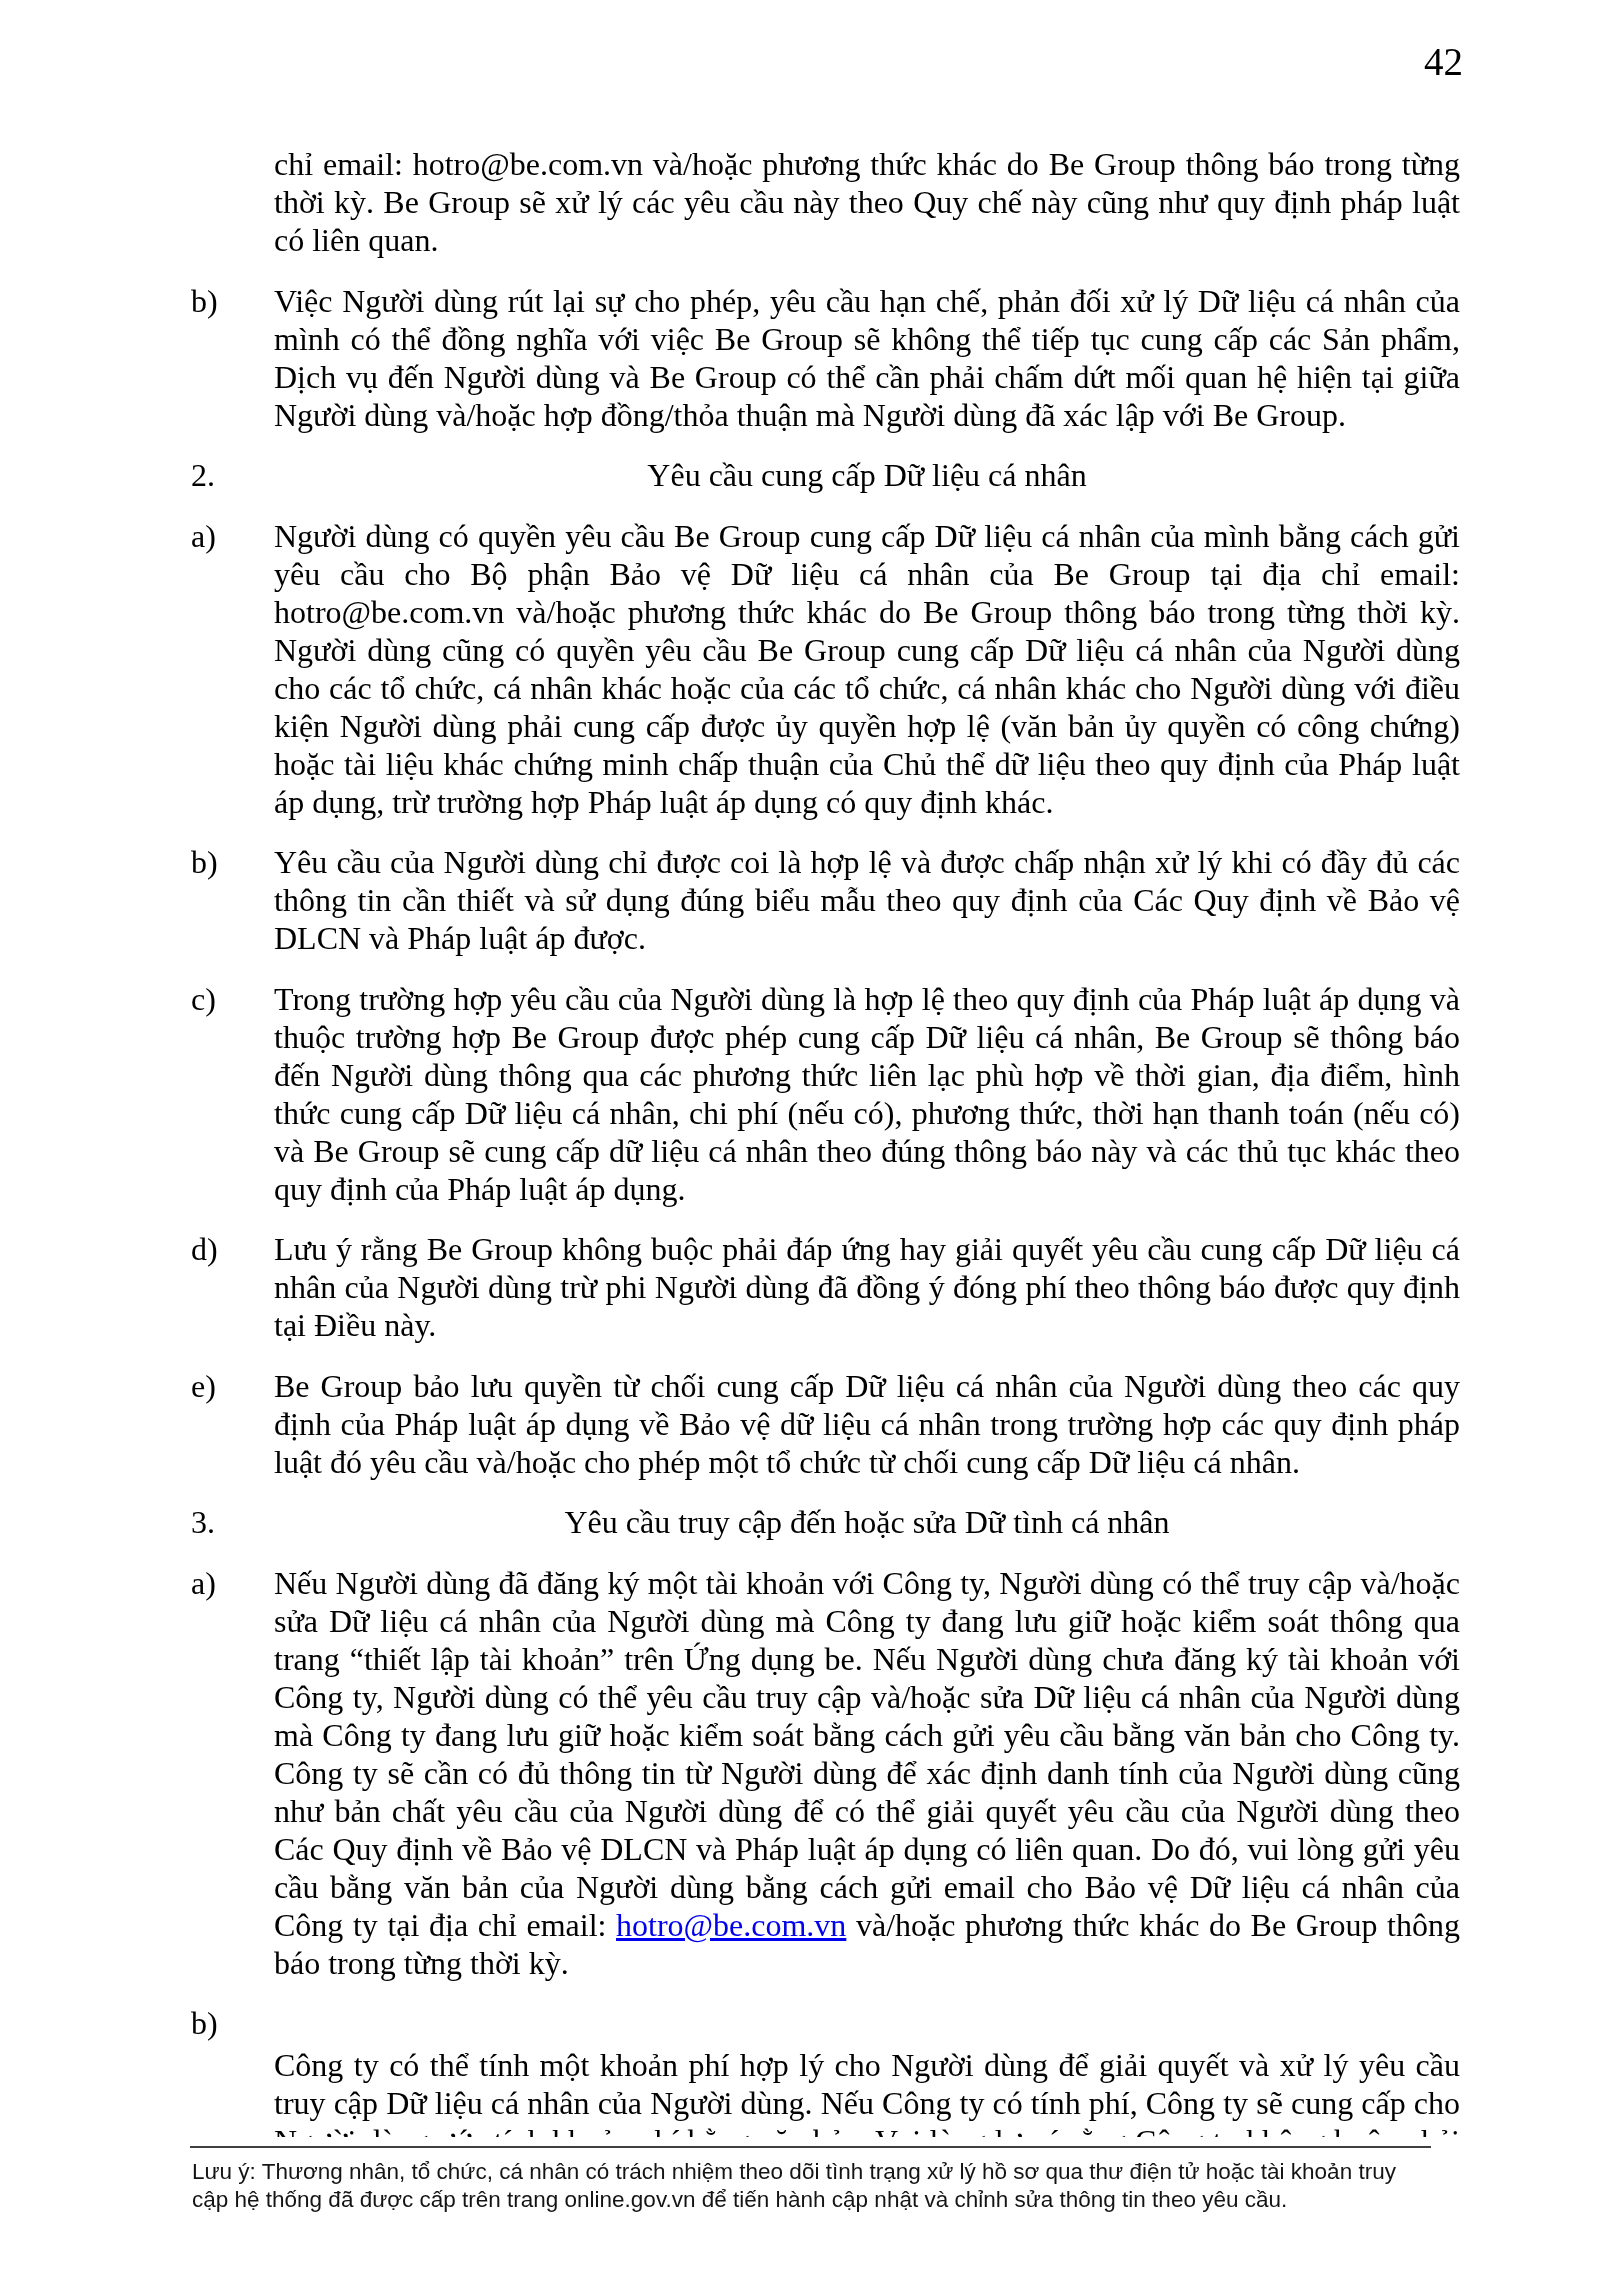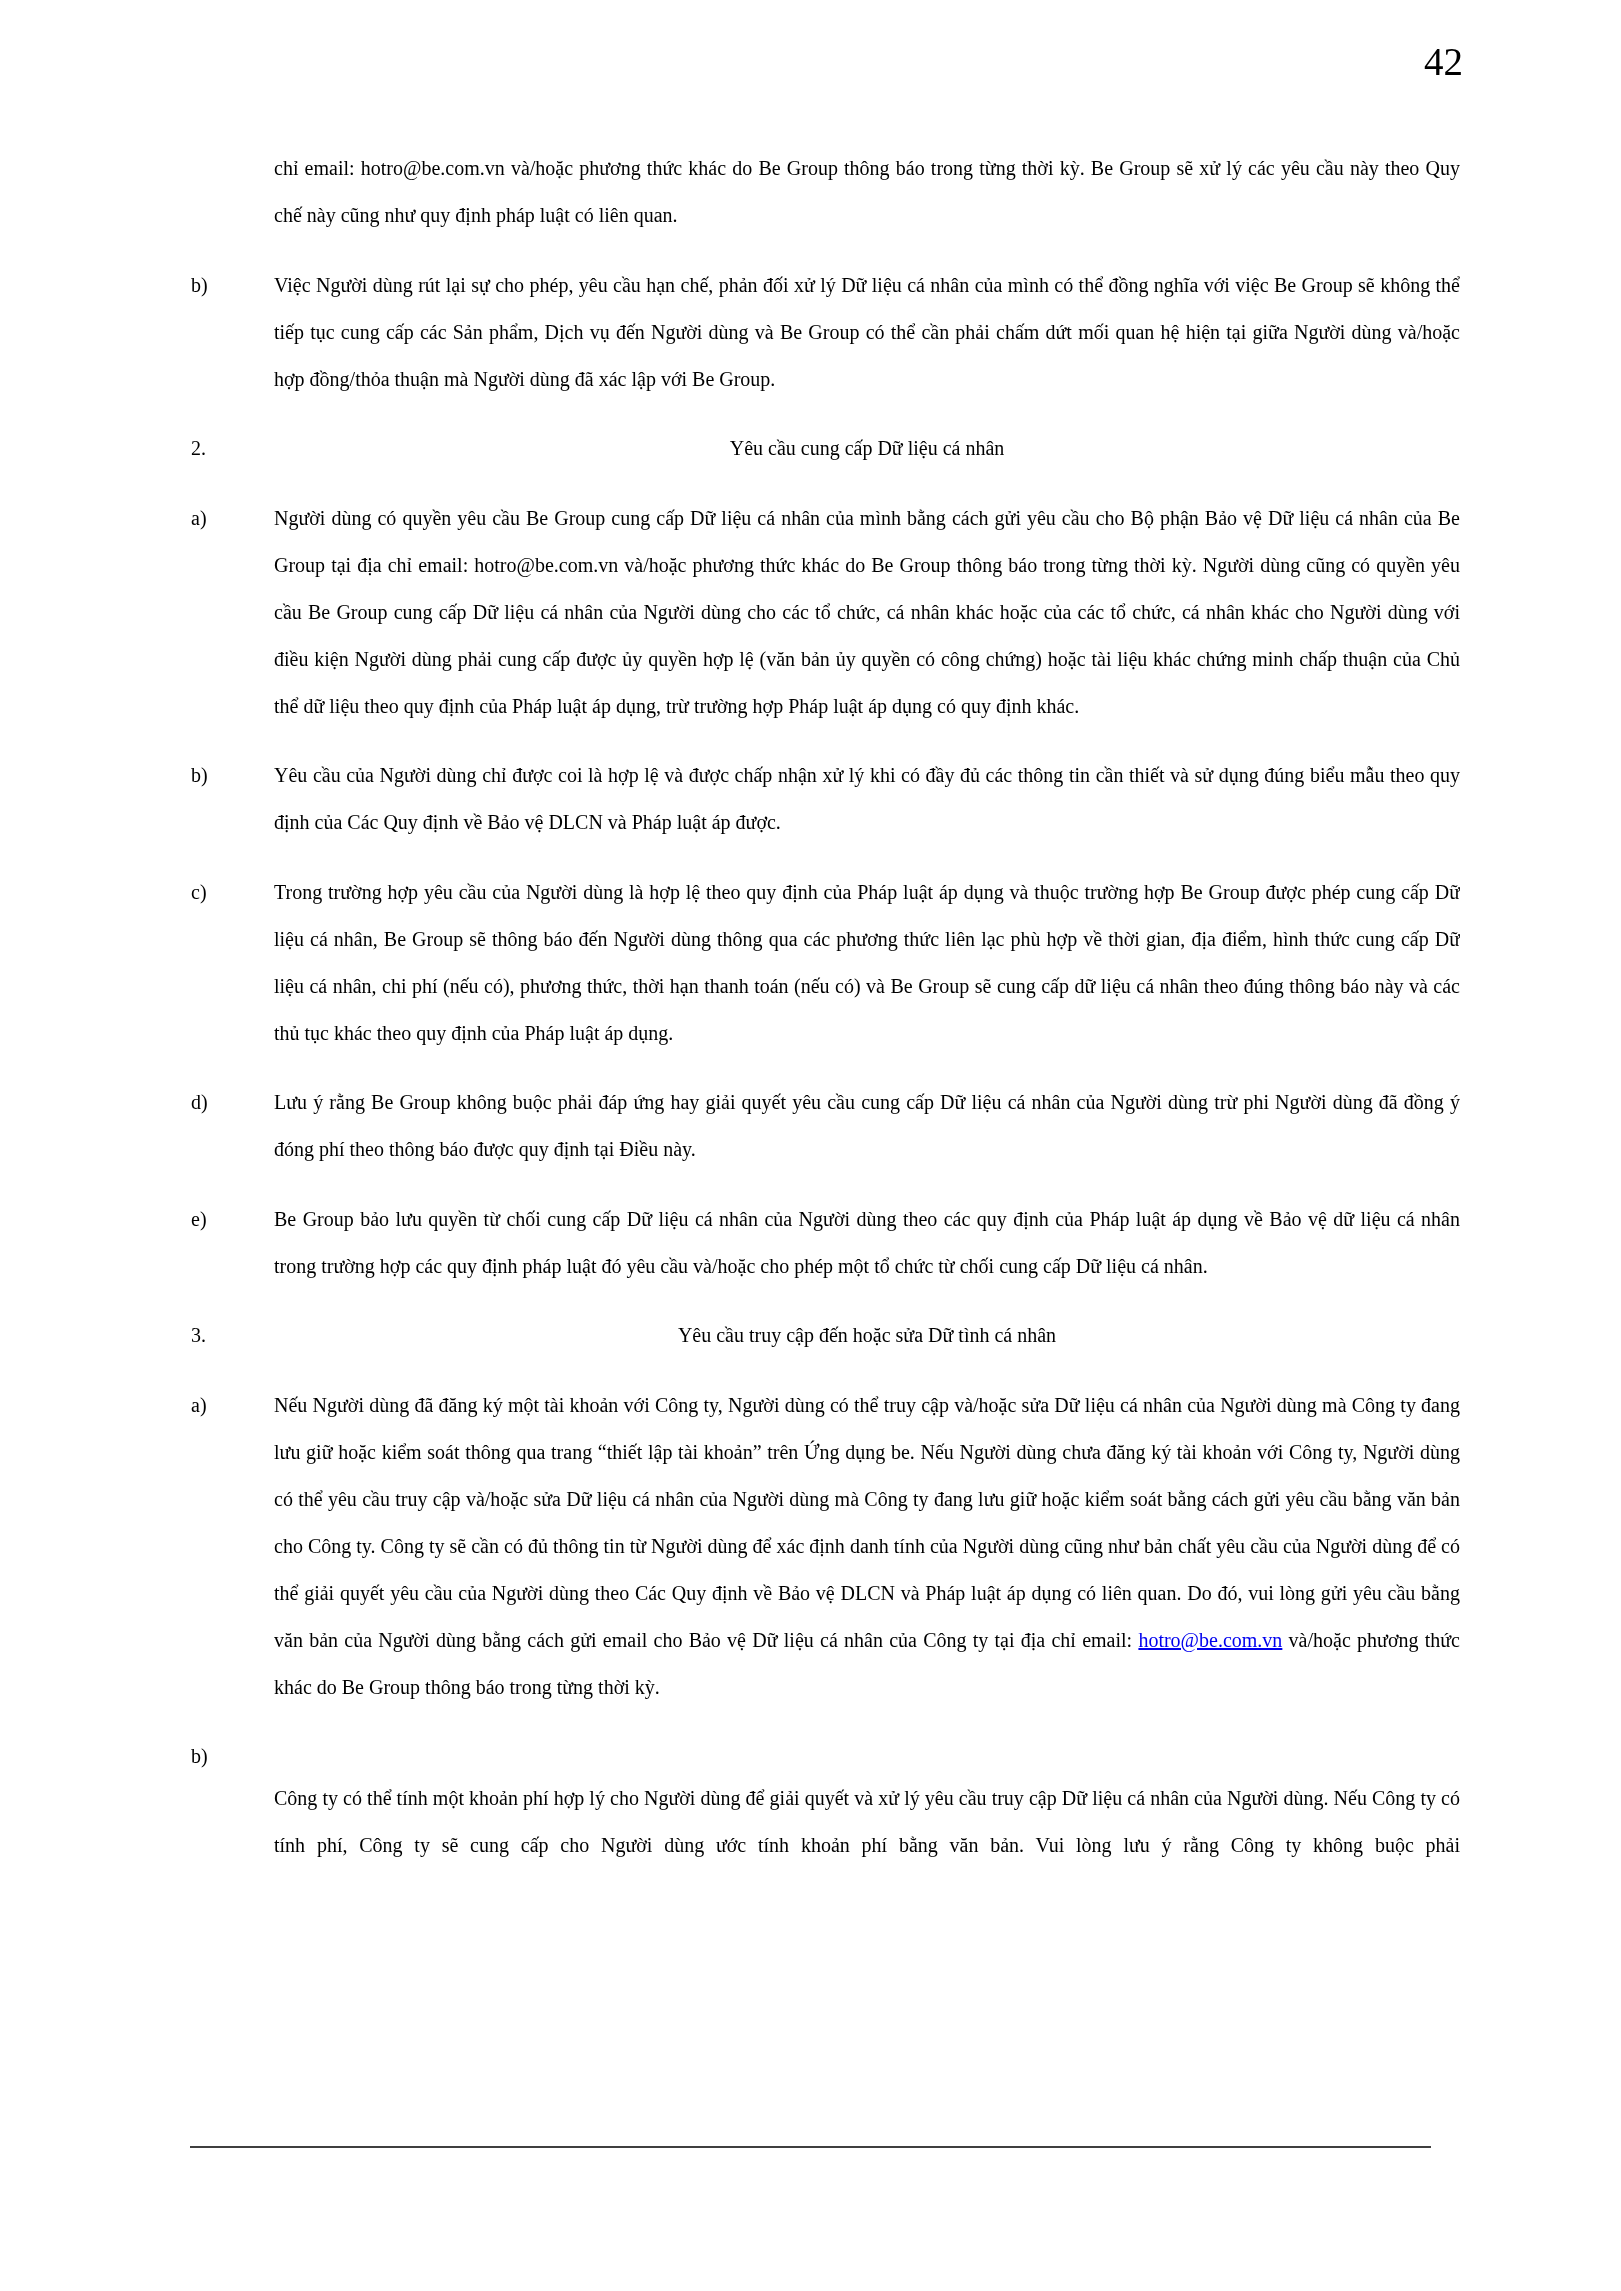--- a/index.html
+++ b/index.html
@@ -20,22 +20,22 @@
     line-height: 1.1;
     color: #000000;
   }
   .content {
     position: absolute;
     left: 191px;
     top: 145px;
     width: 1269px;
     max-height: 1992px;
     overflow: hidden;
-    font-size: 20px;
-    line-height: 47px;
+    font-size: 32px;
+    line-height: 38px;
   }
   .row {
     display: flex;
     align-items: flex-start;
     margin: 0 0 22.5px 0;
   }
   .row-label {
     flex: 0 0 83px;
     width: 83px;
   }
@@ -141,16 +141,17 @@
 
     <div class="row">
       <div class="row-label">b)</div>
       <div class="row-text justify-last">Công ty có thể tính một khoản phí hợp lý cho Người dùng để giải quyết và xử lý yêu cầu truy cập Dữ liệu cá nhân của Người dùng. Nếu Công ty có tính phí, Công ty sẽ cung cấp cho Người dùng ước tính khoản phí bằng văn bản. Vui lòng lưu ý rằng Công ty không buộc phải</div>
     </div>
 
   </div>
 
   <div class="footer-band">
     <div class="footnote-separator"></div>
+    <div class="footnote">Lưu ý: Thương nhân, tổ chức, cá nhân có trách nhiệm theo dõi tình trạng xử lý hồ sơ qua thư điện tử hoặc tài khoản truy cập hệ thống đã được cấp trên trang online.gov.vn để tiến hành cập nhật và chỉnh sửa thông tin theo yêu cầu.</div>
   </div>
 
 </div>
 
 
 </body></html>

